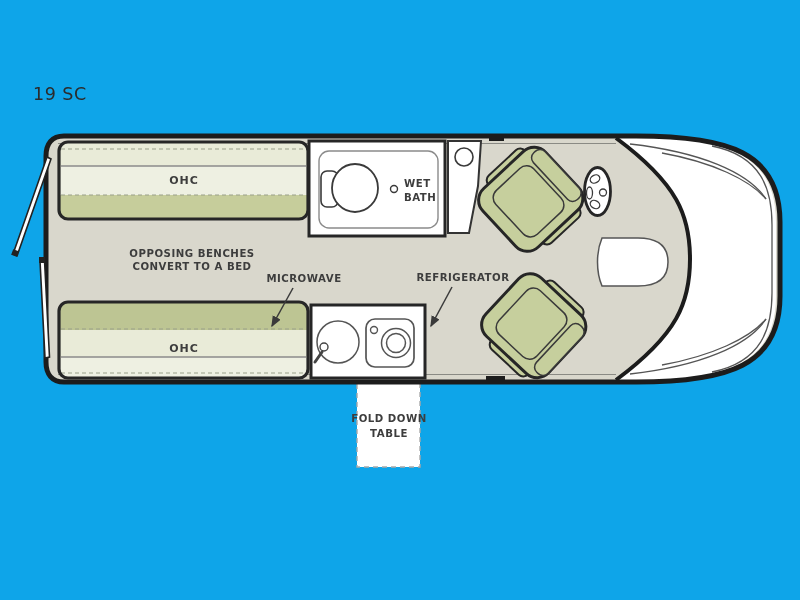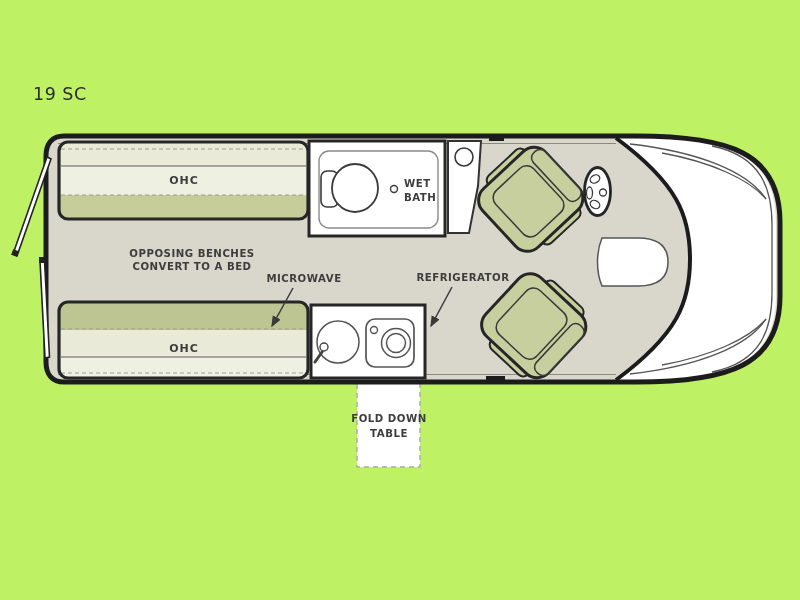--- a/index.html
+++ b/index.html
@@ -1,16 +1,16 @@
 <!DOCTYPE html>
 <html><head>
 <meta charset="utf-8">
 <style>
   html,body{margin:0;padding:0;background:#ffffff;}
-  .page{position:relative;width:800px;height:600px;background:#bef264;overflow:hidden;
+  .page{position:relative;width:800px;height:600px;background:#0ea5e9;overflow:hidden;
         font-family:"DejaVu Sans", "Liberation Sans", sans-serif;}
   svg text{fill:#3d3d3d;}
   .lbl{font-size:10.2px;font-weight:600;letter-spacing:0.5px;}
   .ohc{font-size:11px;font-weight:600;letter-spacing:1px;}
   .title{font-size:17.5px;font-weight:400;fill:#2b2b2b;letter-spacing:0.5px;}
 </style>
 </head>
 <body>
 
 <div class="page">

